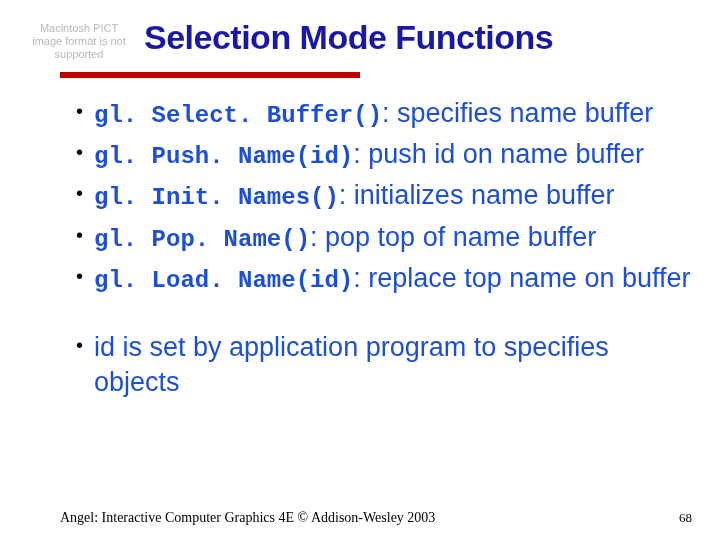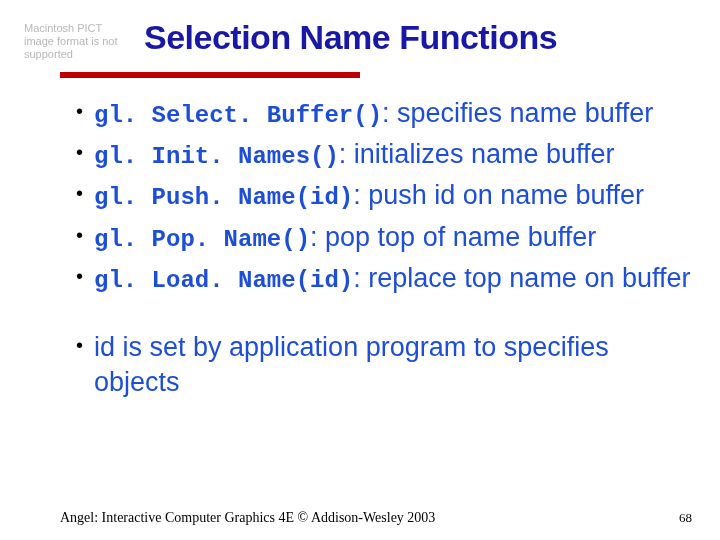--- a/index.html
+++ b/index.html
@@ -1,21 +1,21 @@
 <!DOCTYPE html>
 <html><head>
 <meta charset="utf-8">
 <style>
   * { margin: 0; padding: 0; box-sizing: border-box; }
   html, body { width: 720px; height: 540px; background: #fff; font-family: Arial, Helvetica, sans-serif; }
   .slide { position: relative; width: 720px; height: 540px; padding: 18px 24px 12px 24px; }
   .header { display: flex; align-items: flex-start; gap: 10px; }
   .pict-placeholder {
     width: 110px; height: 44px;
-    font-size: 11px; color: #b8b8b8; text-align: left;
+    font-size: 11px; color: #b8b8b8; text-align: center;
     line-height: 1.2; padding-top: 4px;
   }
   .title {
     font-size: 34px; font-weight: 700; color: #1918a6;
     letter-spacing: -0.5px;
   }
   .underline {
     height: 6px; background: #c00000; width: 300px;
     margin: 10px 0 18px 36px;
   }
@@ -54,34 +54,34 @@
   }
   .copyright { font-family: "Times New Roman", Times, serif; font-size: 14px; color: #000; }
   .pagenum { font-family: "Times New Roman", Times, serif; font-size: 13px; color: #000; margin-top: 32px; }
 </style>
 </head>
 <body>
 
 <div class="slide">
   <div class="header">
     <div class="pict-placeholder">Macintosh PICT image format is not supported</div>
-    <h1 class="title">Selection Name Functions</h1>
+    <h1 class="title">Selection Mode Functions</h1>
   </div>
   <div class="underline"></div>
 
   <div class="content">
     <ul class="bullet-list">
       <li>
         <span class="mono">gl. Select. Buffer()</span><span>: specifies name buffer</span>
       </li>
       <li>
-        <span class="mono">gl. Init. Names()</span><span>: initializes name buffer</span>
+        <span class="mono">gl. Push. Name(id)</span><span>: push id on name buffer</span>
       </li>
       <li>
-        <span class="mono">gl. Push. Name(id)</span><span>: push id on name buffer</span>
+        <span class="mono">gl. Init. Names()</span><span>: initializes name buffer</span>
       </li>
       <li>
         <span class="mono">gl. Pop. Name()</span><span>: pop top of name buffer</span>
       </li>
       <li>
         <span class="mono">gl. Load. Name(id)</span><span>: replace top name on buffer</span>
       </li>
     </ul>
     <div class="gap"></div>
     <ul class="bullet-list">

